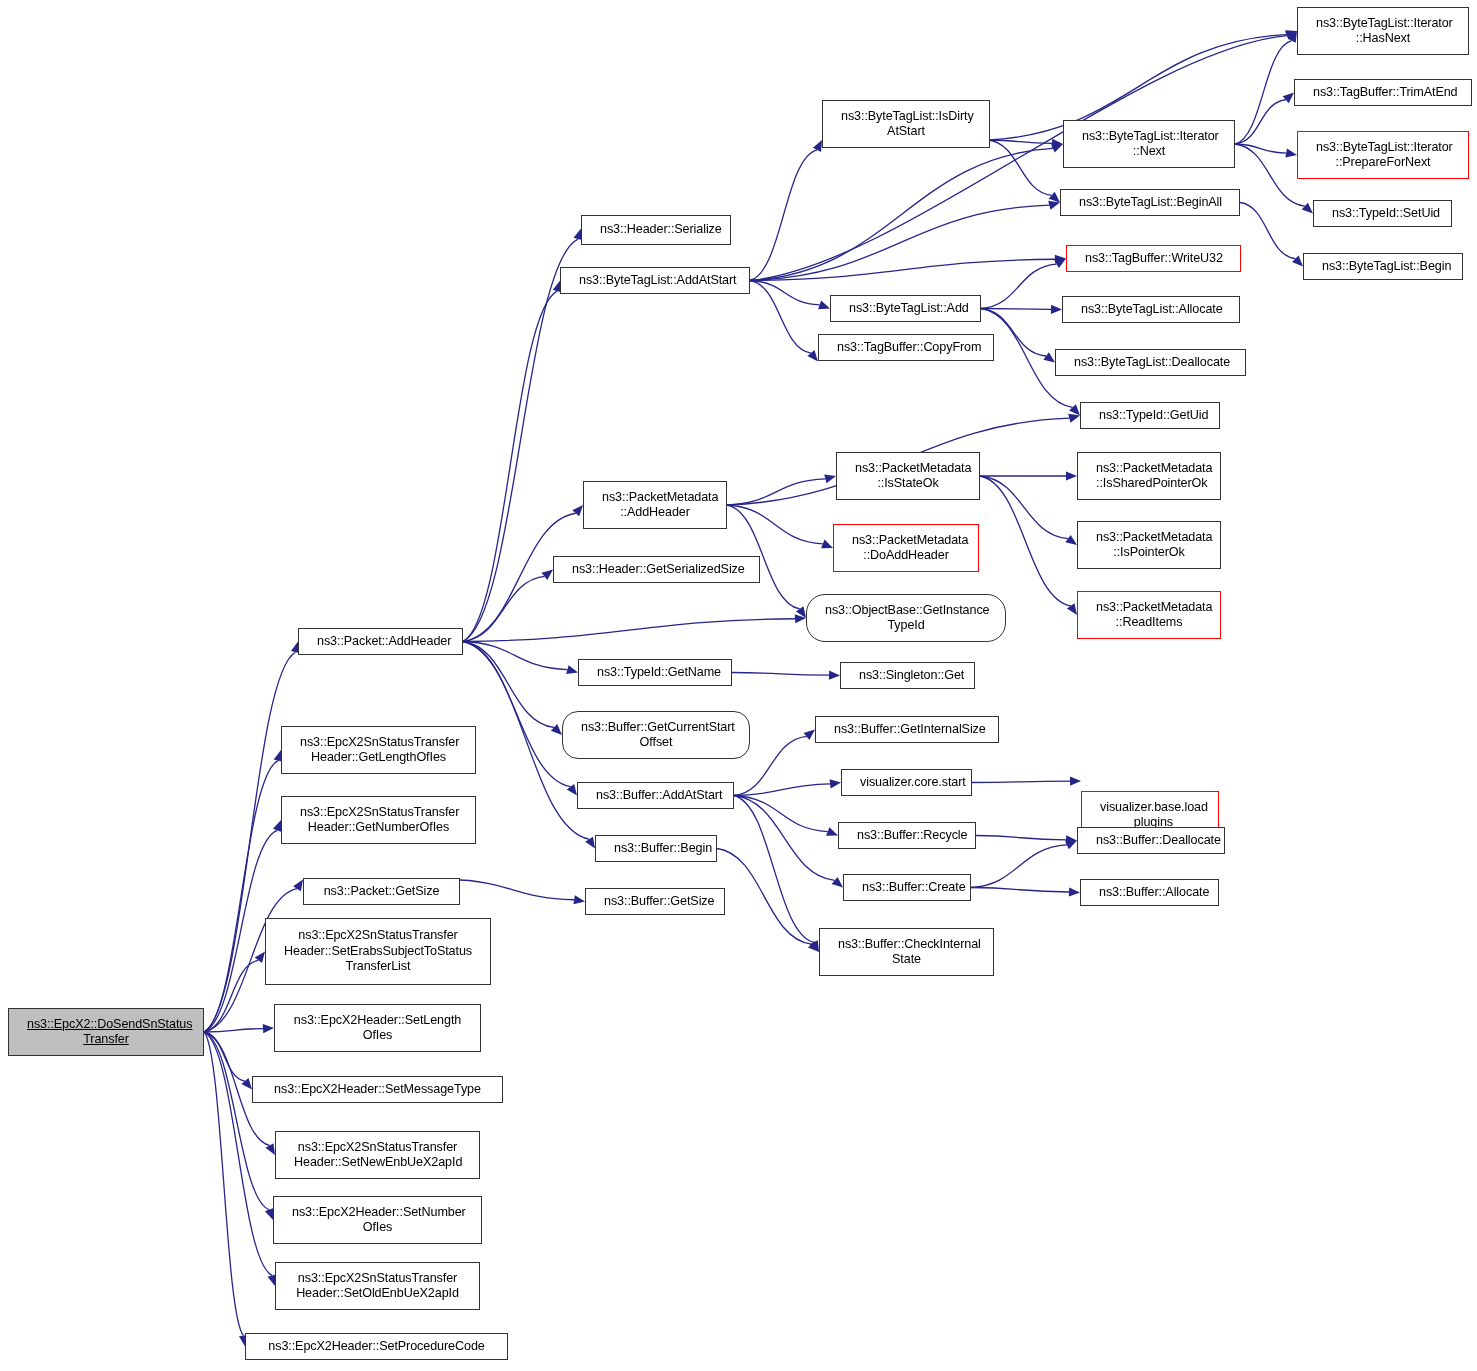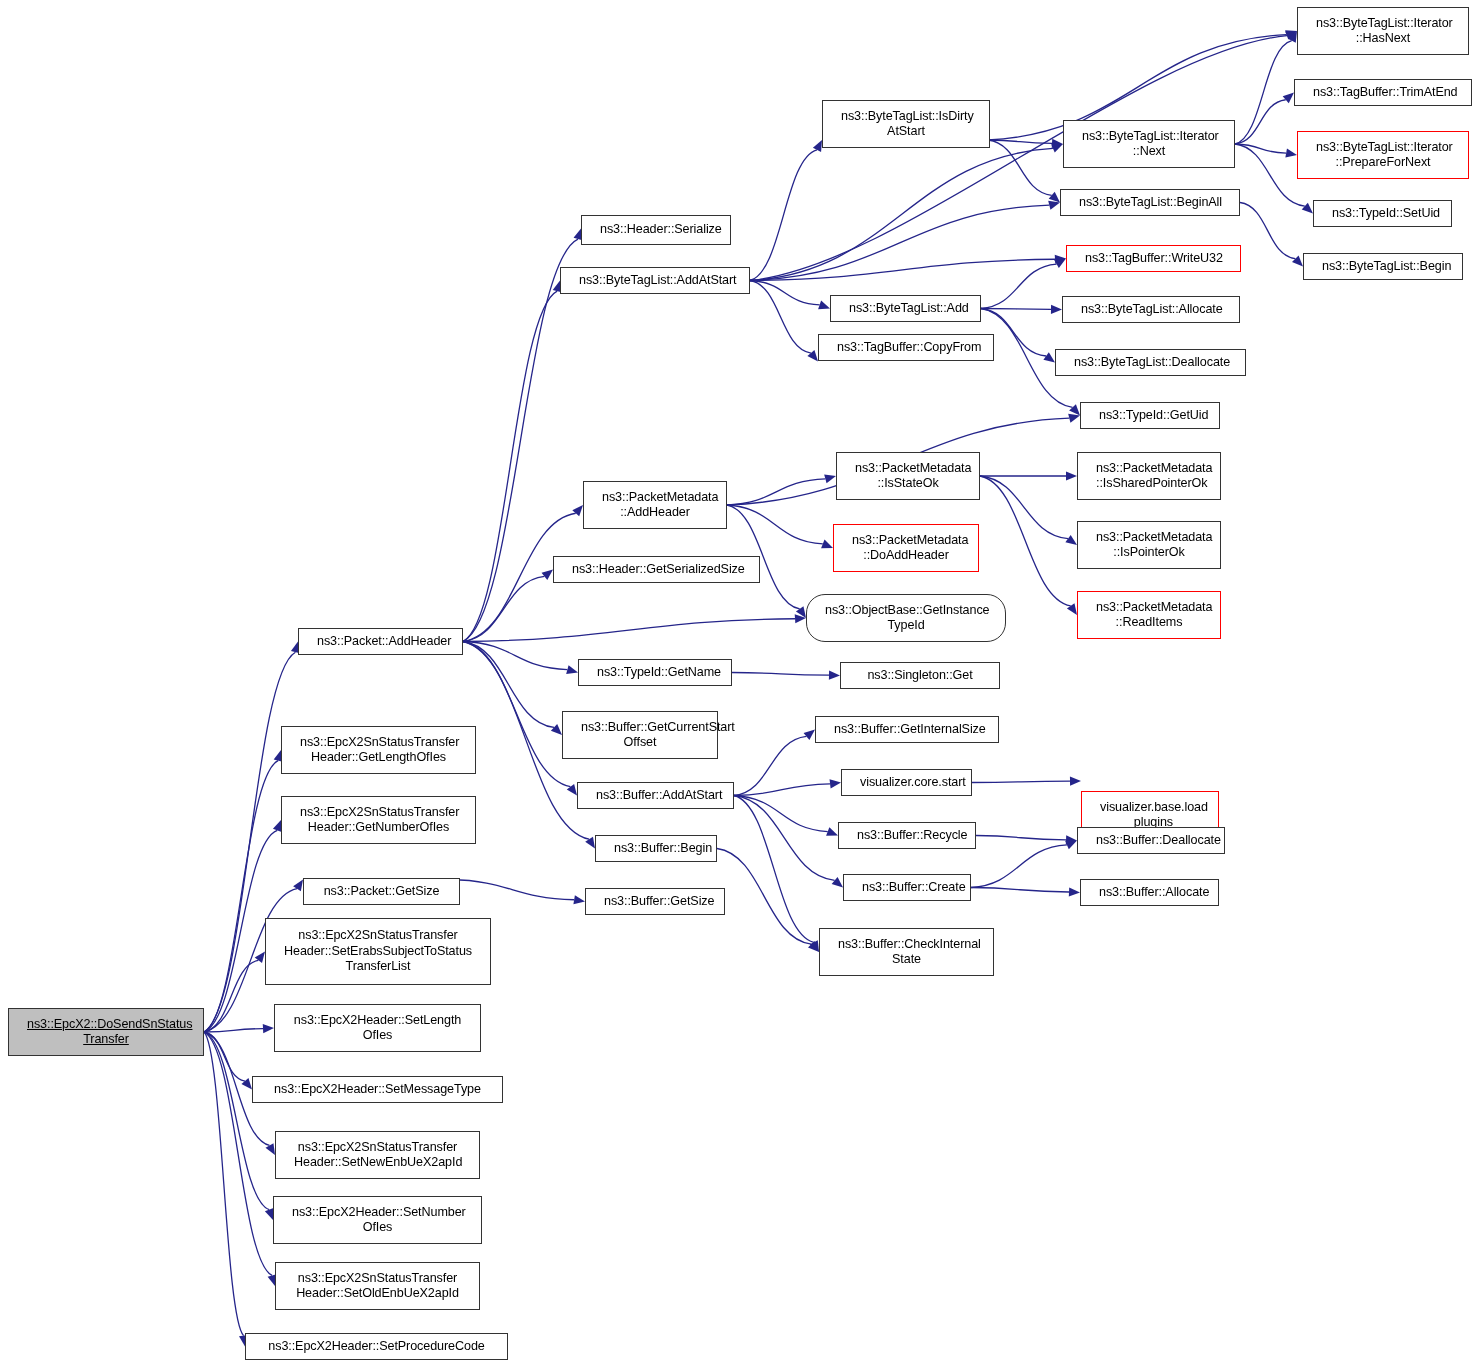--- a/index.html
+++ b/index.html
@@ -195,36 +195,36 @@
       <div class="node" style="left: 275px; top: 1262px; width: 205px; height: 48px;"><span class="node-label">ns3::EpcX2SnStatusTransfer
 Header::SetOldEnbUeX2apId</span></div>
       <div class="node" style="left: 245px; top: 1333px; width: 263px; height: 27px;"><span class="node-label">ns3::EpcX2Header::SetProcedureCode</span></div>
       <div class="node" style="left: 298px; top: 628px; width: 165px; height: 27px;"><span class="node-label">ns3::Packet::AddHeader</span></div>
       <div class="node" style="left: 581px; top: 215px; width: 150px; height: 30px;"><span class="node-label">ns3::Header::Serialize</span></div>
       <div class="node" style="left: 560px; top: 267px; width: 190px; height: 27px;"><span class="node-label">ns3::ByteTagList::AddAtStart</span></div>
       <div class="node" style="left: 583px; top: 481px; width: 144px; height: 48px;"><span class="node-label">ns3::PacketMetadata
 ::AddHeader</span></div>
       <div class="node" style="left: 553px; top: 556px; width: 207px; height: 27px; justify-content: center;"><span class="node-label">ns3::Header::GetSerializedSize</span></div>
       <div class="node" style="left: 578px; top: 659px; width: 154px; height: 27px;"><span class="node-label">ns3::TypeId::GetName</span></div>
-      <div class="node" style="left: 562px; top: 711px; width: 156px; height: 48px;"><span class="node-label">ns3::Buffer::GetCurrentStart
+      <div class="node" style="left: 562px; top: 711px; width: 188px; height: 48px; border-radius: 16px;"><span class="node-label">ns3::Buffer::GetCurrentStart
 Offset</span></div>
       <div class="node" style="left: 577px; top: 782px; width: 157px; height: 27px;"><span class="node-label">ns3::Buffer::AddAtStart</span></div>
       <div class="node" style="left: 595px; top: 835px; width: 122px; height: 27px;"><span class="node-label">ns3::Buffer::Begin</span></div>
       <div class="node" style="left: 585px; top: 888px; width: 140px; height: 27px;"><span class="node-label">ns3::Buffer::GetSize</span></div>
       <div class="node" style="left: 822px; top: 100px; width: 168px; height: 48px;"><span class="node-label">ns3::ByteTagList::IsDirty
 AtStart</span></div>
       <div class="node" style="left: 830px; top: 295px; width: 151px; height: 27px;"><span class="node-label">ns3::ByteTagList::Add</span></div>
       <div class="node" style="left: 818px; top: 334px; width: 176px; height: 27px;"><span class="node-label">ns3::TagBuffer::CopyFrom</span></div>
       <div class="node" style="left: 836px; top: 452px; width: 144px; height: 48px;"><span class="node-label">ns3::PacketMetadata
 ::IsStateOk</span></div>
       <div class="node red" style="left: 833px; top: 524px; width: 146px; height: 48px;"><span class="node-label">ns3::PacketMetadata
 ::DoAddHeader</span></div>
       <div class="node" style="left: 806px; top: 594px; width: 200px; height: 48px; border-radius: 19px;"><span class="node-label">ns3::ObjectBase::GetInstance
 TypeId</span></div>
-      <div class="node" style="left: 840px; top: 662px; width: 160px; height: 27px;"><span class="node-label">ns3::Singleton::Get</span></div>
+      <div class="node" style="left: 840px; top: 662px; width: 135px; height: 27px;"><span class="node-label">ns3::Singleton::Get</span></div>
       <div class="node" style="left: 815px; top: 716px; width: 184px; height: 27px;"><span class="node-label">ns3::Buffer::GetInternalSize</span></div>
       <div class="node" style="left: 841px; top: 769px; width: 131px; height: 27px;"><span class="node-label">visualizer.core.start</span></div>
       <div class="node" style="left: 838px; top: 822px; width: 138px; height: 27px;"><span class="node-label">ns3::Buffer::Recycle</span></div>
       <div class="node" style="left: 843px; top: 874px; width: 128px; height: 27px;"><span class="node-label">ns3::Buffer::Create</span></div>
       <div class="node" style="left: 819px; top: 928px; width: 175px; height: 48px;"><span class="node-label">ns3::Buffer::CheckInternal
 State</span></div>
       <div class="node" style="left: 1063px; top: 120px; width: 172px; height: 48px;"><span class="node-label">ns3::ByteTagList::Iterator
 ::Next</span></div>
       <div class="node" style="left: 1060px; top: 189px; width: 180px; height: 27px;"><span class="node-label">ns3::ByteTagList::BeginAll</span></div>
       <div class="node red" style="left: 1066px; top: 245px; width: 175px; height: 27px;"><span class="node-label">ns3::TagBuffer::WriteU32</span></div>

